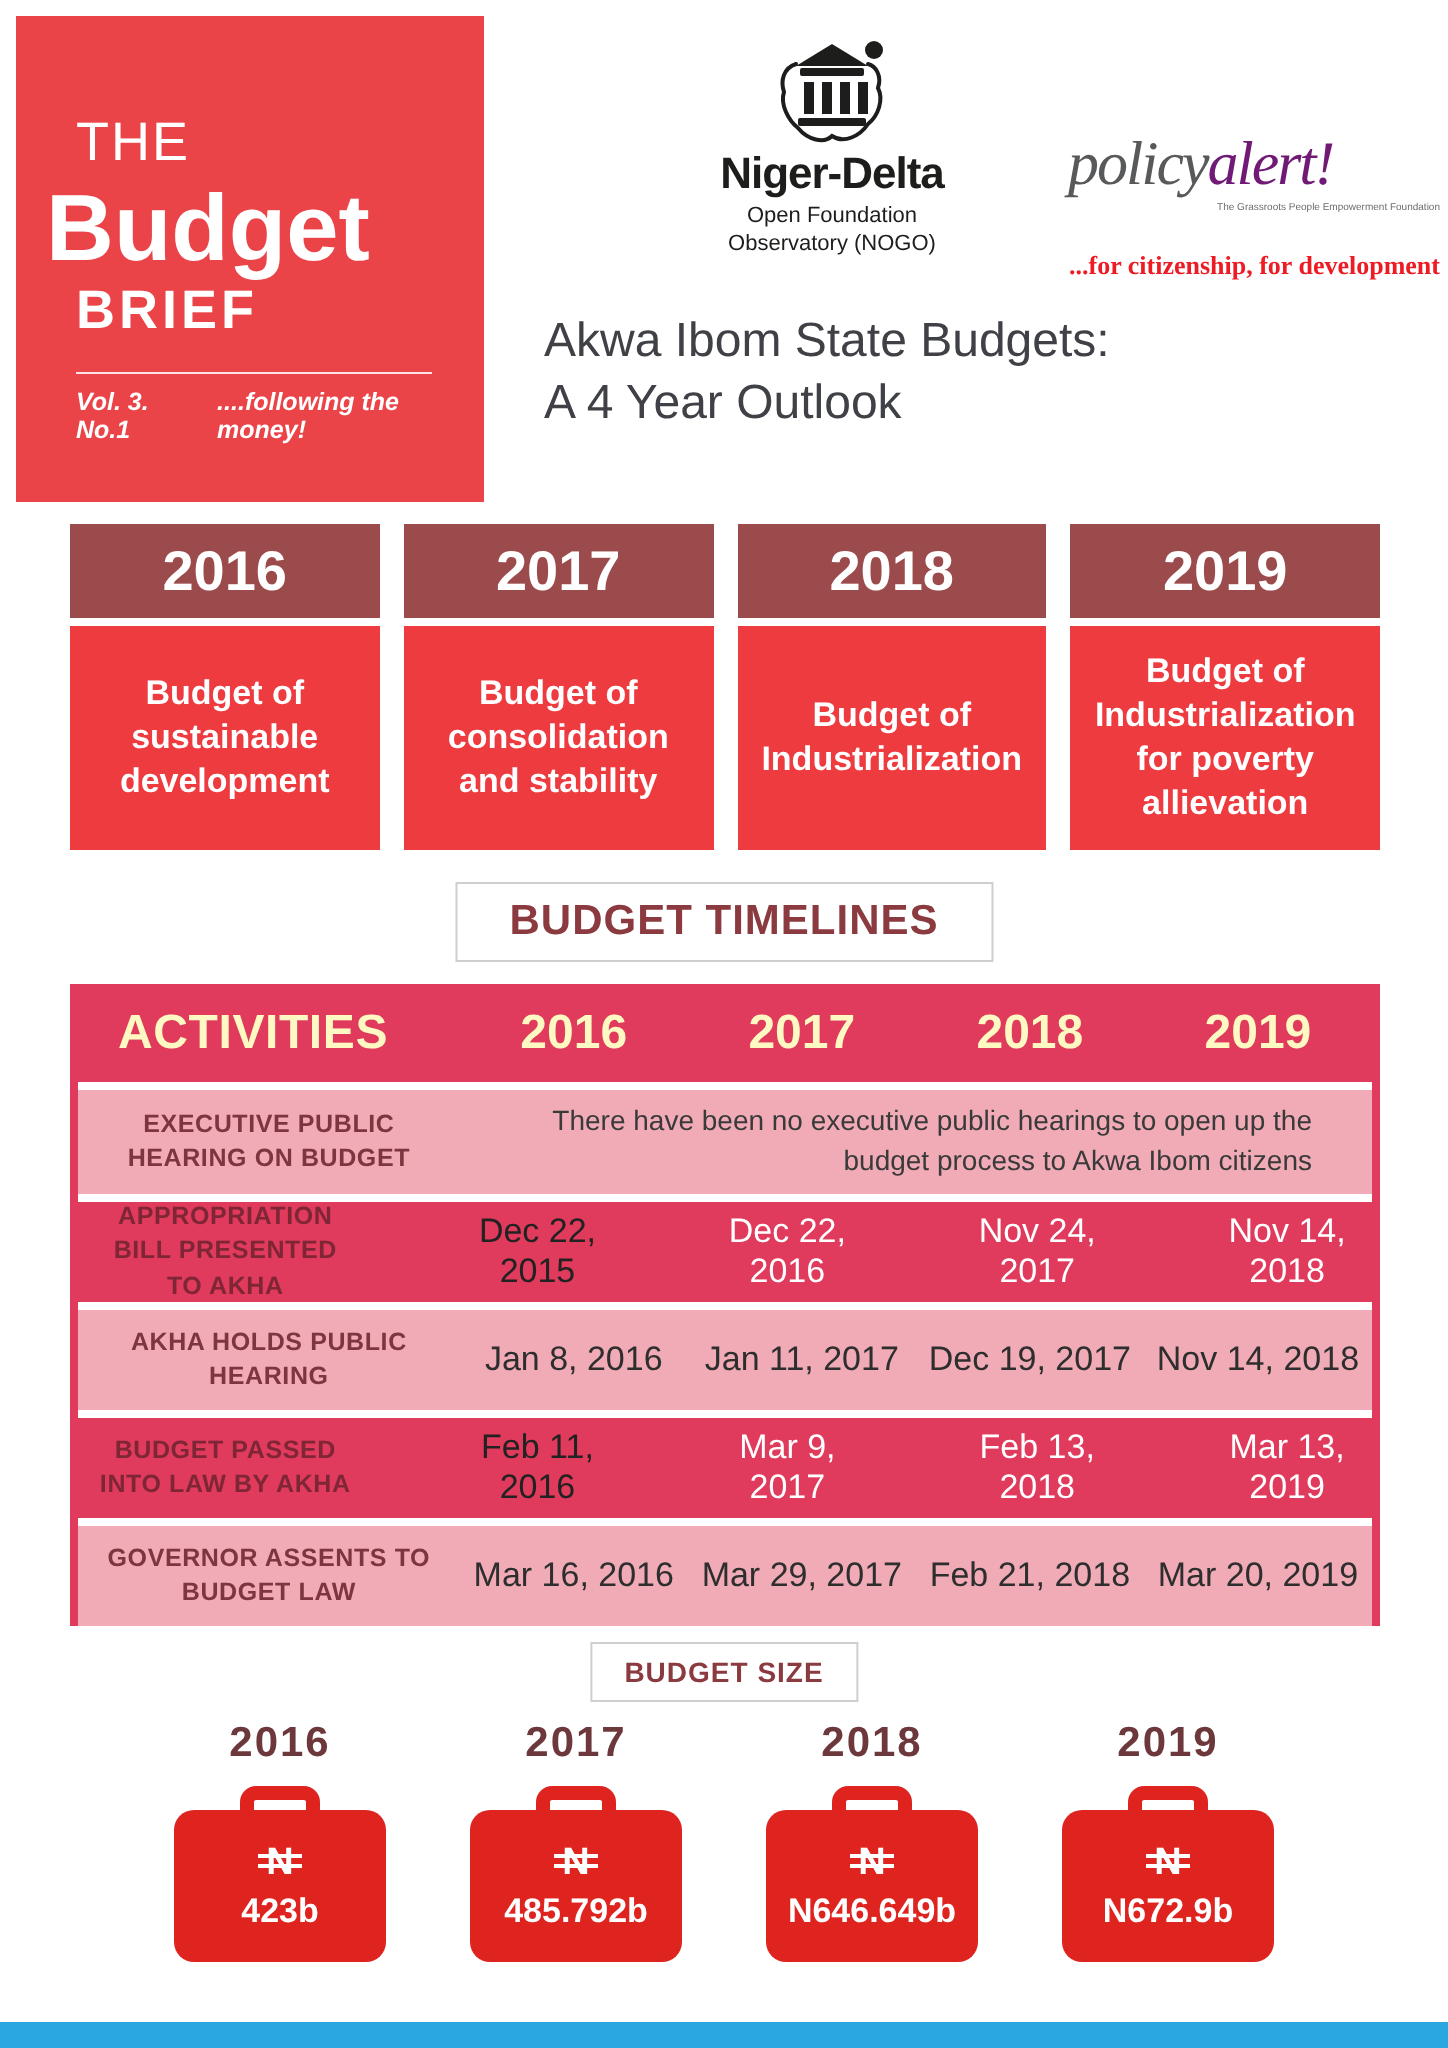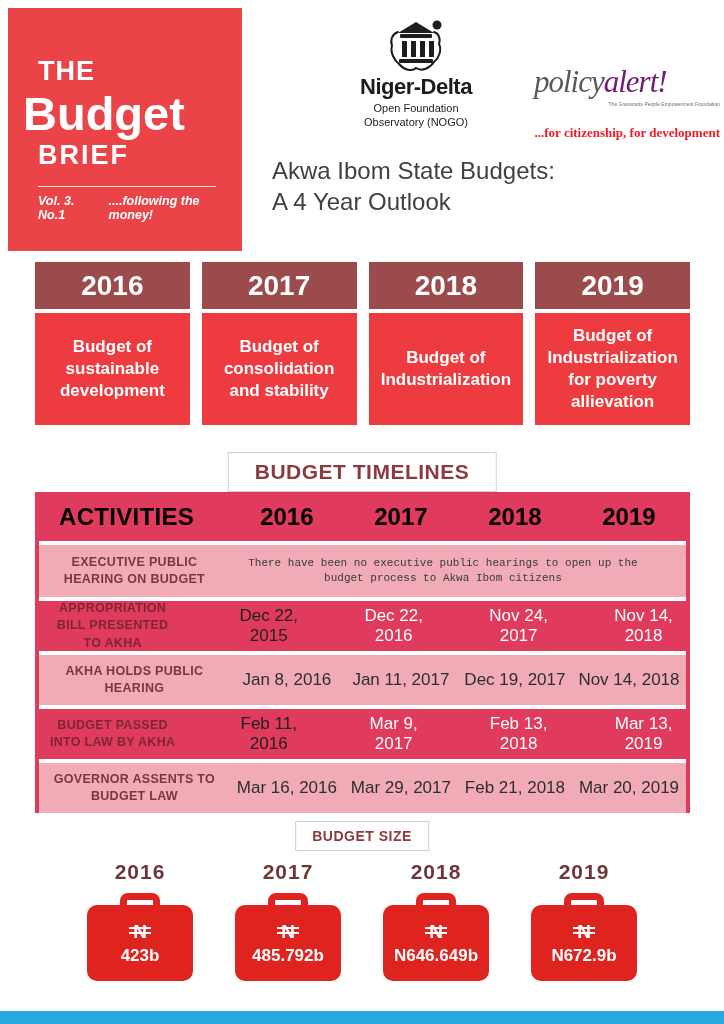--- a/index.html
+++ b/index.html
@@ -1,21 +1,21 @@
 <!DOCTYPE html>
 <html><head>
 <meta charset="utf-8">
 <style>
   * { margin:0; padding:0; box-sizing:border-box; }
   body { background:#ffffff; font-family:"Liberation Sans", sans-serif; }
   .page { position:relative; width:724px; height:1024px; background:#ffffff; overflow:hidden; margin:0 auto; }
 
   
   .brand-box { position:absolute; left:8px; top:8px; width:234px; height:243px; background:#ea4449; color:#fff; }
-  .brand-the { position:absolute; left:30px; top:48px; font-size:27px; font-weight:bold; letter-spacing:1px; }
+  .brand-the { position:absolute; left:30px; top:48px; font-size:27px; font-weight:normal; letter-spacing:1px; }
   .brand-budget { position:absolute; left:15px; top:78px; font-size:47px; font-weight:bold; letter-spacing:0px; }
   .brand-brief { position:absolute; left:30px; top:132px; font-size:27px; font-weight:bold; letter-spacing:2px; }
   .brand-rule { position:absolute; left:30px; top:178px; width:178px; height:1px; background:rgba(255,255,255,0.85); }
   .brand-vol { position:absolute; left:30px; top:186px; width:190px; display:flex; gap:13px; font-size:12.5px; font-style:italic; font-weight:bold; }
 
   
   .nd-logo { position:absolute; left:352px; top:18px; width:128px; text-align:center; color:#1d1d1b; }
   .nd-icon { display:block; margin:0 auto; }
   .nd-name { font-size:22px; font-weight:bold; letter-spacing:-0.5px; margin-top:0px; }
   .nd-sub { font-size:11px; line-height:1.25; margin-top:2px; }
@@ -32,41 +32,41 @@
   .main-title { position:absolute; left:272px; top:156px; font-size:24px; color:#3f4146; line-height:1.28; }
 
   
   .year-cards { position:absolute; left:35px; top:262px; width:655px; display:flex; gap:12px; }
   .ycard { flex:1; display:flex; flex-direction:column; }
   .ycard-head { height:47px; background:#9c4b4d; color:#fff; display:flex; align-items:center; justify-content:center; font-size:28px; font-weight:bold; }
   .ycard-body { margin-top:4px; height:112px; background:#ee3b40; color:#fff; display:flex; align-items:center; justify-content:center; text-align:center; font-size:17px; font-weight:bold; line-height:1.3; padding:0 8px; }
 
   
   .box-heading { position:absolute; left:50%; transform:translateX(-50%); background:#fff; border:1px solid #cfcfcf; color:#8b3a3f; font-weight:bold; text-align:center; }
-  .tl-heading { top:452px; font-size:21px; letter-spacing:0.5px; padding:7px 26px; }
+  .tl-heading { top:441px; font-size:21px; letter-spacing:0.5px; padding:7px 26px; }
   .bs-heading { top:821px; font-size:14px; letter-spacing:0.5px; padding:6px 16px; }
 
   
   .tl-table { position:absolute; left:35px; top:492px; width:655px; border-left:4px solid #e03a5c; border-right:4px solid #e03a5c; }
   .t-row { display:flex; height:50px; }
   .t-row + .t-row { margin-top:4px; }
-  .t-head { background:#e03a5c; color:#000000; height:49px; }
+  .t-head { background:#e03a5c; color:#fef9c3; height:49px; }
   .t-head .cell { font-size:24px; font-weight:bold; }
   .t-head .c-label { justify-content:flex-start; padding-left:20px; }
   .row-light { background:#f0abb6; }
   .row-dark { background:#e03a5c;gap:40px; }
   .cell { display:flex; align-items:center; justify-content:center; text-align:center; }
   .c-label { width:29.5%; font-size:12.5px; font-weight:bold; letter-spacing:0.3px; line-height:1.4; padding:0 10px; }
   .row-light .c-label { color:#7d3540; }
   .row-dark .c-label { color:#7e2636; }
   .c-val { width:17.625%; font-size:17px; }
   .row-light .c-val { color:#2e2e2e; }
   .row-dark .c-val { color:#ffffff; }
   .row-dark .c-val.c-dark { color:#222222; }
-  .c-note { width:70.5%; font-size:11px; color:#3a3a3a; line-height:1.4; justify-content:flex-start; text-align:center; padding-right:30px;font-family:Liberation Mono, monospace; }
+  .c-note { width:70.5%; font-size:14px; color:#3a3a3a; line-height:1.4; justify-content:flex-start; text-align:right; padding-right:30px; }
   .t-note { height:52px; }
 
   
   .cases { position:absolute; left:0; top:860px; width:724px; display:flex; justify-content:center; gap:38px; }
   .case-item { width:110px; display:flex; flex-direction:column; align-items:center; }
   .case-year { font-size:21px; font-weight:bold; color:#6d383b; letter-spacing:1px; }
   .case-handle { width:40px; height:22px; border:7px solid #df2420; border-radius:8px; margin-top:9px; margin-bottom:-10px; }
   .case-body { width:106px; height:76px; background:#df2420; border-radius:10px; display:flex; flex-direction:column; align-items:center; justify-content:center; color:#fff; font-weight:bold; position:relative; z-index:1; }
   .naira { position:relative; display:inline-block; font-size:19px; line-height:1; padding:2px 0; }
   .naira::before, .naira::after { content:""; position:absolute; left:-4px; right:-4px; height:2px; background:#fff; }

